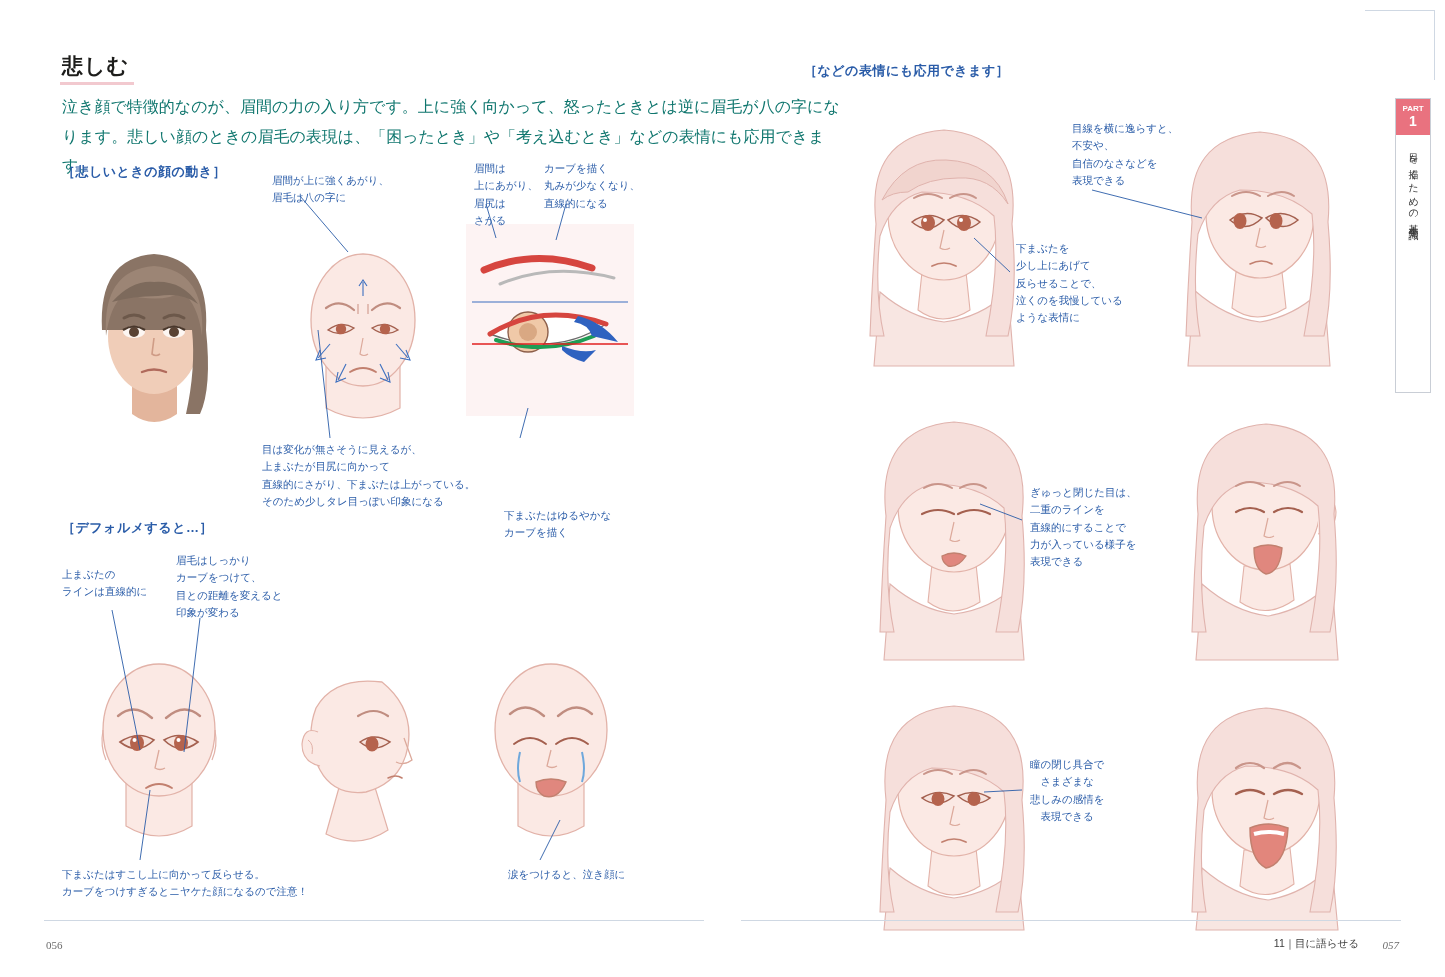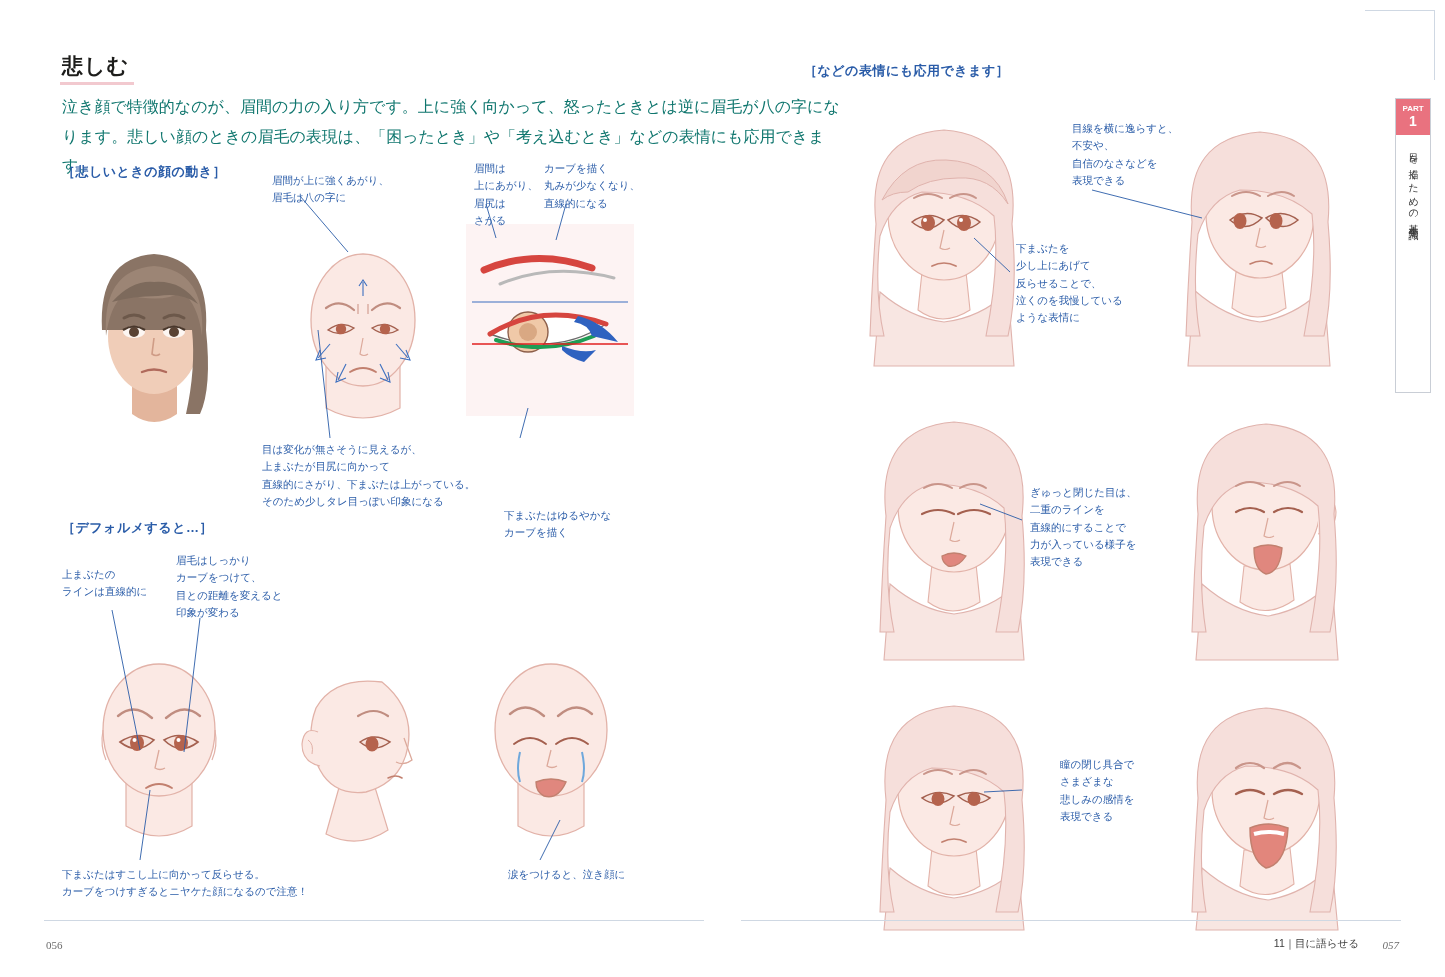--- a/index.html
+++ b/index.html
@@ -485,21 +485,21 @@
   <div class="note" style="left:1016px; top:240px;">下まぶたを
 少し上にあげて
 反らせることで、
 泣くのを我慢している
 ような表情に</div>
   <div class="note" style="left:1030px; top:484px;">ぎゅっと閉じた目は、
 二重のラインを
 直線的にすることで
 力が入っている様子を
 表現できる</div>
-  <div class="note" style="left:1060px; top:756px;">瞳の閉じ具合で
+  <div class="note" style="left:1030px; top:756px;text-align:center;">瞳の閉じ具合で
 さまざまな
 悲しみの感情を
 表現できる</div>
 
   <svg style="position:absolute; left:722px; top:0; width:723px; height:977px; pointer-events:none;">
     <g stroke="#2a5ca8" stroke-width="0.9" fill="none">
       <path d="M370 190 L480 218"></path>
       <path d="M288 272 L252 238"></path>
       <path d="M300 520 L258 504"></path>
       <path d="M300 790 L262 792"></path>

